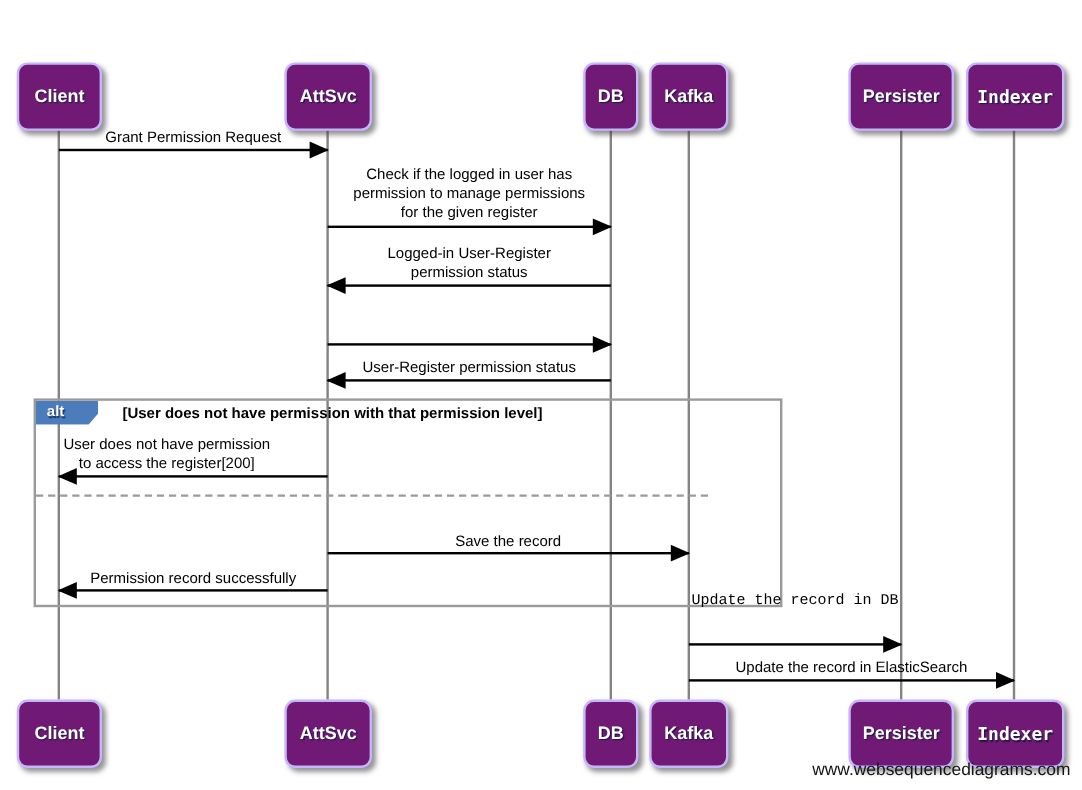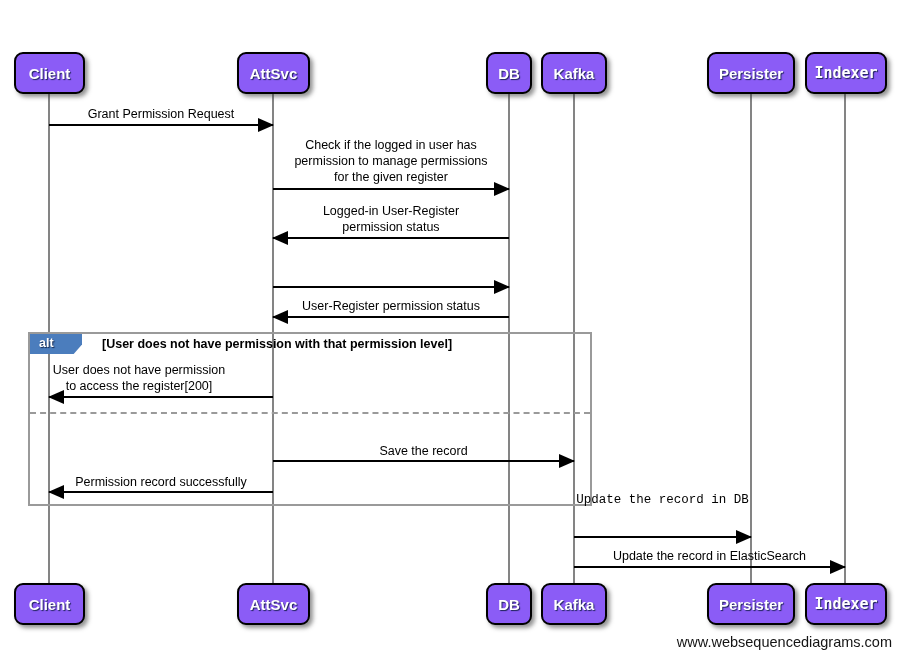--- a/index.html
+++ b/index.html
@@ -4,40 +4,40 @@
 <style>
   html,body{margin:0;padding:0;background:#fff;}
   #canvas{
     position:relative;width:902px;height:658px;background:#ffffff;overflow:hidden;
     font-family:"Liberation Sans",sans-serif;color:#000;
   }
   .title{position:absolute;left:0;top:12px;width:902px;text-align:center;
     font-size:15px;font-weight:bold;}
   .lifeline{position:absolute;top:93px;height:490px;width:2px;background:#848484;}
   .actor{
-    position:absolute;height:42px;background:#8b5cf6;border:2px solid #000000;
+    position:absolute;height:57px;background:#701a75;border:2px solid #c4b5fd;
     border-radius:9px;box-sizing:border-box;
     box-shadow:3px 3px 4px rgba(60,60,60,0.55);
     display:flex;align-items:center;justify-content:center;
     color:#fff;font-weight:bold;font-size:15px;
     text-shadow:1px 1px 1px rgba(10,25,60,0.85);
   }
   .actor.mono{font-family:"DejaVu Sans Mono",monospace;}
   .msg-label{
     position:absolute;font-size:12.5px;line-height:16px;text-align:center;
     white-space:pre-line;color:#000;
   }
   .arrow{position:absolute;height:2px;background:#000;}
   .arrow .head-right{position:absolute;right:-1px;top:-6px;width:0;height:0;
     border-top:7px solid transparent;border-bottom:7px solid transparent;
     border-left:16px solid #000;}
   .arrow .head-left{position:absolute;left:-1px;top:-6px;width:0;height:0;
     border-top:7px solid transparent;border-bottom:7px solid transparent;
     border-right:16px solid #000;}
-  .alt-frame{position:absolute;left:28px;top:332px;width:564px;height:174px;
+  .alt-frame{position:absolute;left:28px;top:332px;width:624px;height:174px;
     border:2px solid #9a9a9a;box-sizing:border-box;}
   .alt-tab{position:absolute;left:0;top:0;width:52px;height:20px;
     background:#4b7dbd;
     clip-path:polygon(0 0,100% 0,100% 52%,84% 100%,0 100%);
     color:#fff;font-weight:bold;font-size:12.5px;line-height:19px;
     padding-left:9px;box-sizing:border-box;
     text-shadow:1px 1px 1px rgba(10,25,60,0.85);}
   .alt-condition{position:absolute;left:72px;top:2px;font-size:12.5px;
     font-weight:bold;line-height:17px;}
   .alt-divider{position:absolute;left:0;top:78px;width:560px;height:0;

